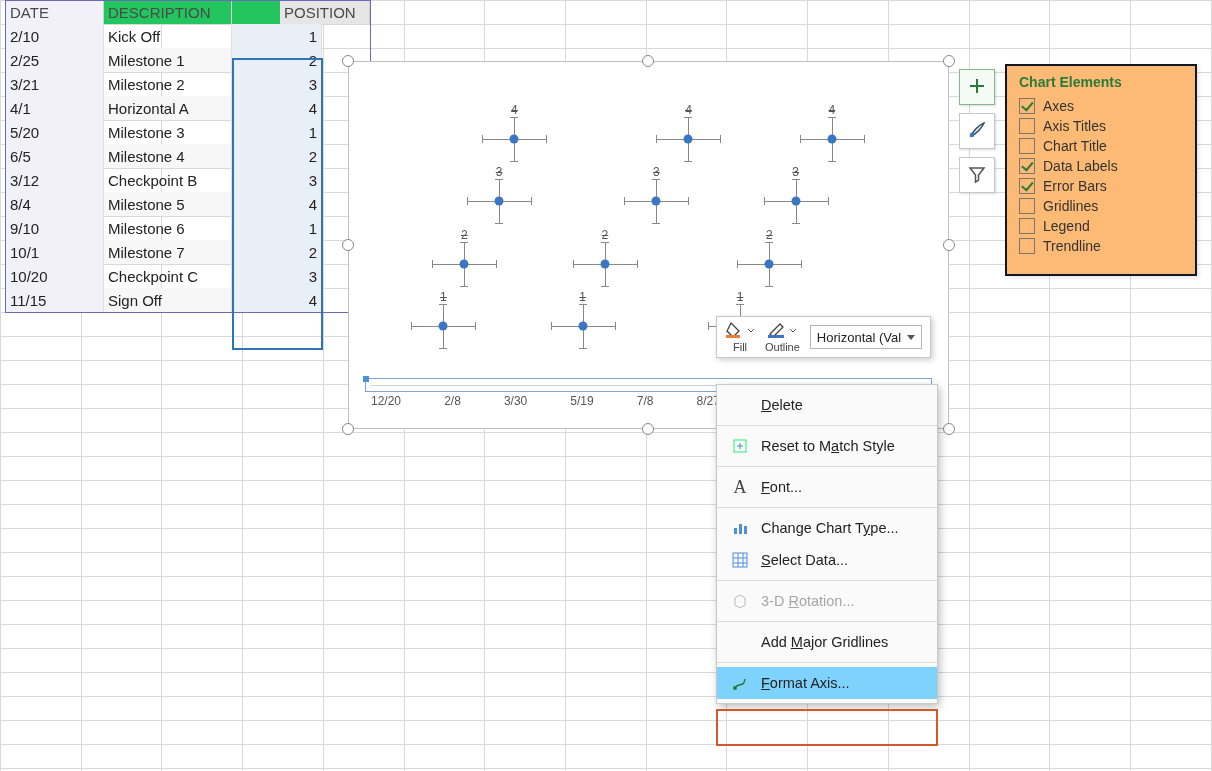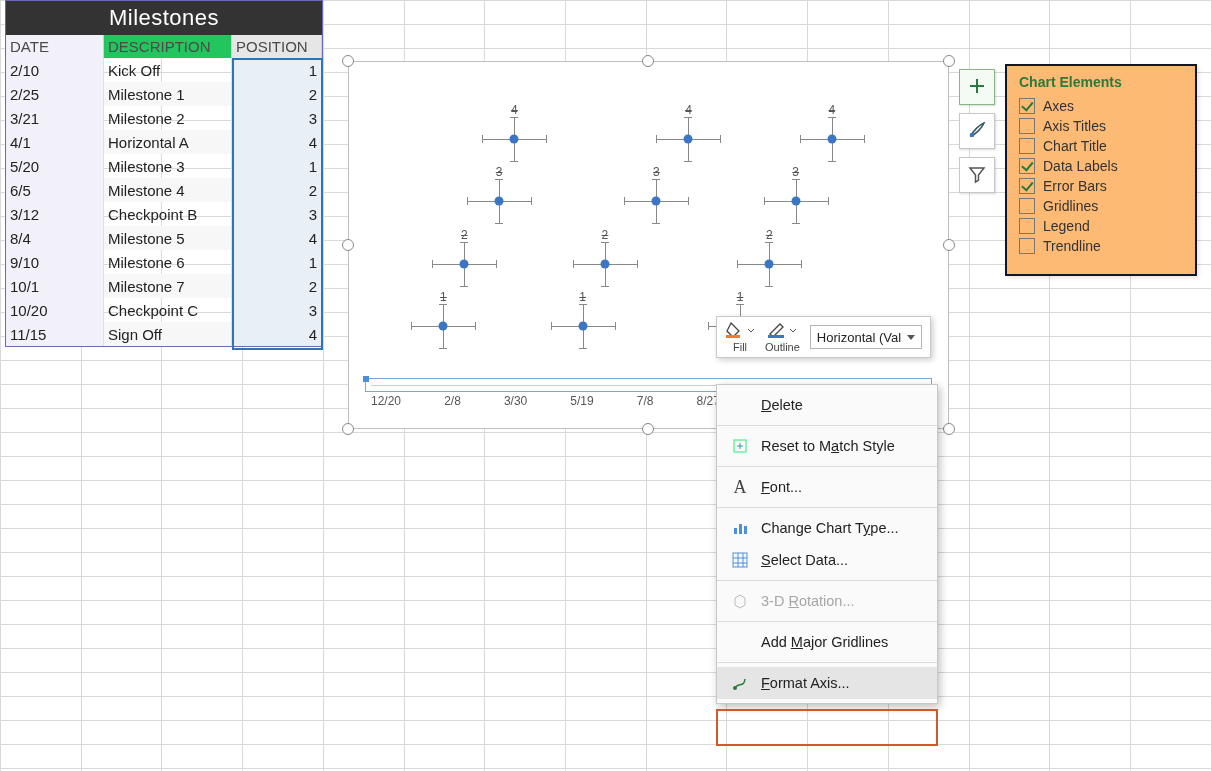--- a/index.html
+++ b/index.html
@@ -13,21 +13,21 @@
   .dtable { position: absolute; left: 5px; top: 0; border: 1px solid #6b6bb5; }
   .dt-title { background: #333; color: #fff; text-align: center; font-size: 22px; font-family: "Century Gothic", "Segoe UI", sans-serif; padding: 4px 0; letter-spacing: 0.5px; }
   .dt-head { display: flex; background: #22c55e; }
   .dt-head > div { padding: 3px 4px; font-size: 15px; color: #4a4a4a; border-right: 1px solid #d0d0d0; overflow: hidden; }
   .dt-row { display: flex; height: 24px; align-items: center; }
   .dt-row > div { padding: 0 4px; font-size: 15px; color: #222; overflow: hidden; border-right: 1px solid #e0e0e0; height: 100%; display: flex; align-items: center; }
   .dt-row .c3 { justify-content: flex-end; }
   .c1 { width: 98px; background: #f2f0f8; }
   .c2 { width: 128px; }
   .c3 { width: 90px; background: #e9eff7; }
-  .dt-head .c3 { background: #e6e6e6; }
+  .dt-head .c3 { background: #e6e6e6; margin-left: 48px; }
   .dt-rows .dt-row:nth-child(even) .c2 { background: #f7f7f7; }
   .sel-col { position: absolute; border: 2px solid #2e75b6; pointer-events: none; }
   
   .chart { position: absolute; left: 348px; top: 61px; width: 601px; height: 368px; background: #fff; border: 1px solid #bfbfbf; }
   .chart-handle { position: absolute; width: 12px; height: 12px; border: 1px solid #888; border-radius: 50%; background: #fff; }
   .plot { position: absolute; left: 22px; top: 18px; right: 22px; bottom: 40px; }
   .axis { position: absolute; left: 22px; right: 22px; bottom: 42px; height: 0; border-top: 1.5px solid #d0d0d0; }
   .axis-sel { position: absolute; border: 1px solid #7ba7d7; pointer-events:none; }
   .axis-sel .h { position:absolute; width:6px; height:6px; background:#4e8fd9; }
   .ticks { position: absolute; left: 22px; right: 22px; bottom: 20px; display: flex; justify-content: space-between; font-size: 12px; color: #555; }
@@ -58,21 +58,21 @@
   .mtbitem { display: flex; flex-direction: column; align-items: center; font-size: 11px; color: #444; }
   .mtbitem .row { display:flex; align-items:flex-end; gap:2px;}
   .mtb .sel { height: 24px; font-size: 13px; border: 1px solid #b5b5b5; padding: 0 18px 0 6px; width: 112px; position: relative; display:flex; align-items:center; }
   .mtb .sel::after { content: ""; position: absolute; right: 6px; top: 9px; border-left:4px solid transparent; border-right:4px solid transparent; border-top:5px solid #555;}
   
   .ctx { position: absolute; left: 716px; top: 384px; width: 222px; background: #fafafa; border: 1px solid #c8c8c8; box-shadow: 2px 3px 8px rgba(0,0,0,0.25); z-index: 6; padding: 4px 0; }
   .ctx .mi { display: flex; align-items: center; gap: 12px; padding: 7px 14px; font-size: 14.5px; color: #222; }
   .ctx .mi .ic { width: 18px; height: 18px; display:flex; align-items:center; justify-content:center; }
   .ctx .mi.disabled { color: #a6a6a6; }
   .ctx .sep { height: 1px; background: #dcdcdc; margin: 4px 0; }
-  .ctx .mi.highlight { background: #e5e5e5; }
+  .ctx .mi.highlight { background: #7dd3fc; }
   .ctx-outline { position: absolute; border: 2px solid #d05a2c; pointer-events:none; z-index:7; }
   u.ak { text-decoration: underline; }
 </style>
 </head>
 <body>
 
 <div class="sheet">
 
   <div class="grid">
     <table id="gridtable">
@@ -636,21 +636,20 @@
             <td></td>
             <td></td>
             <td></td>
             <td></td>
           </tr>
         </tbody>
       </table>
   </div>
 
   <div class="dtable">
-    <div class="dt-title">Milestones</div>
     <div class="dt-head">
       <div class="c1">DATE</div>
       <div class="c2">DESCRIPTION</div>
       <div class="c3">POSITION</div>
     </div>
     <div class="dt-rows" id="dt-rows">
         <div class="dt-row">
           <div class="c1">2/10</div>
           <div class="c2">Kick Off</div>
           <div class="c3">1</div>

